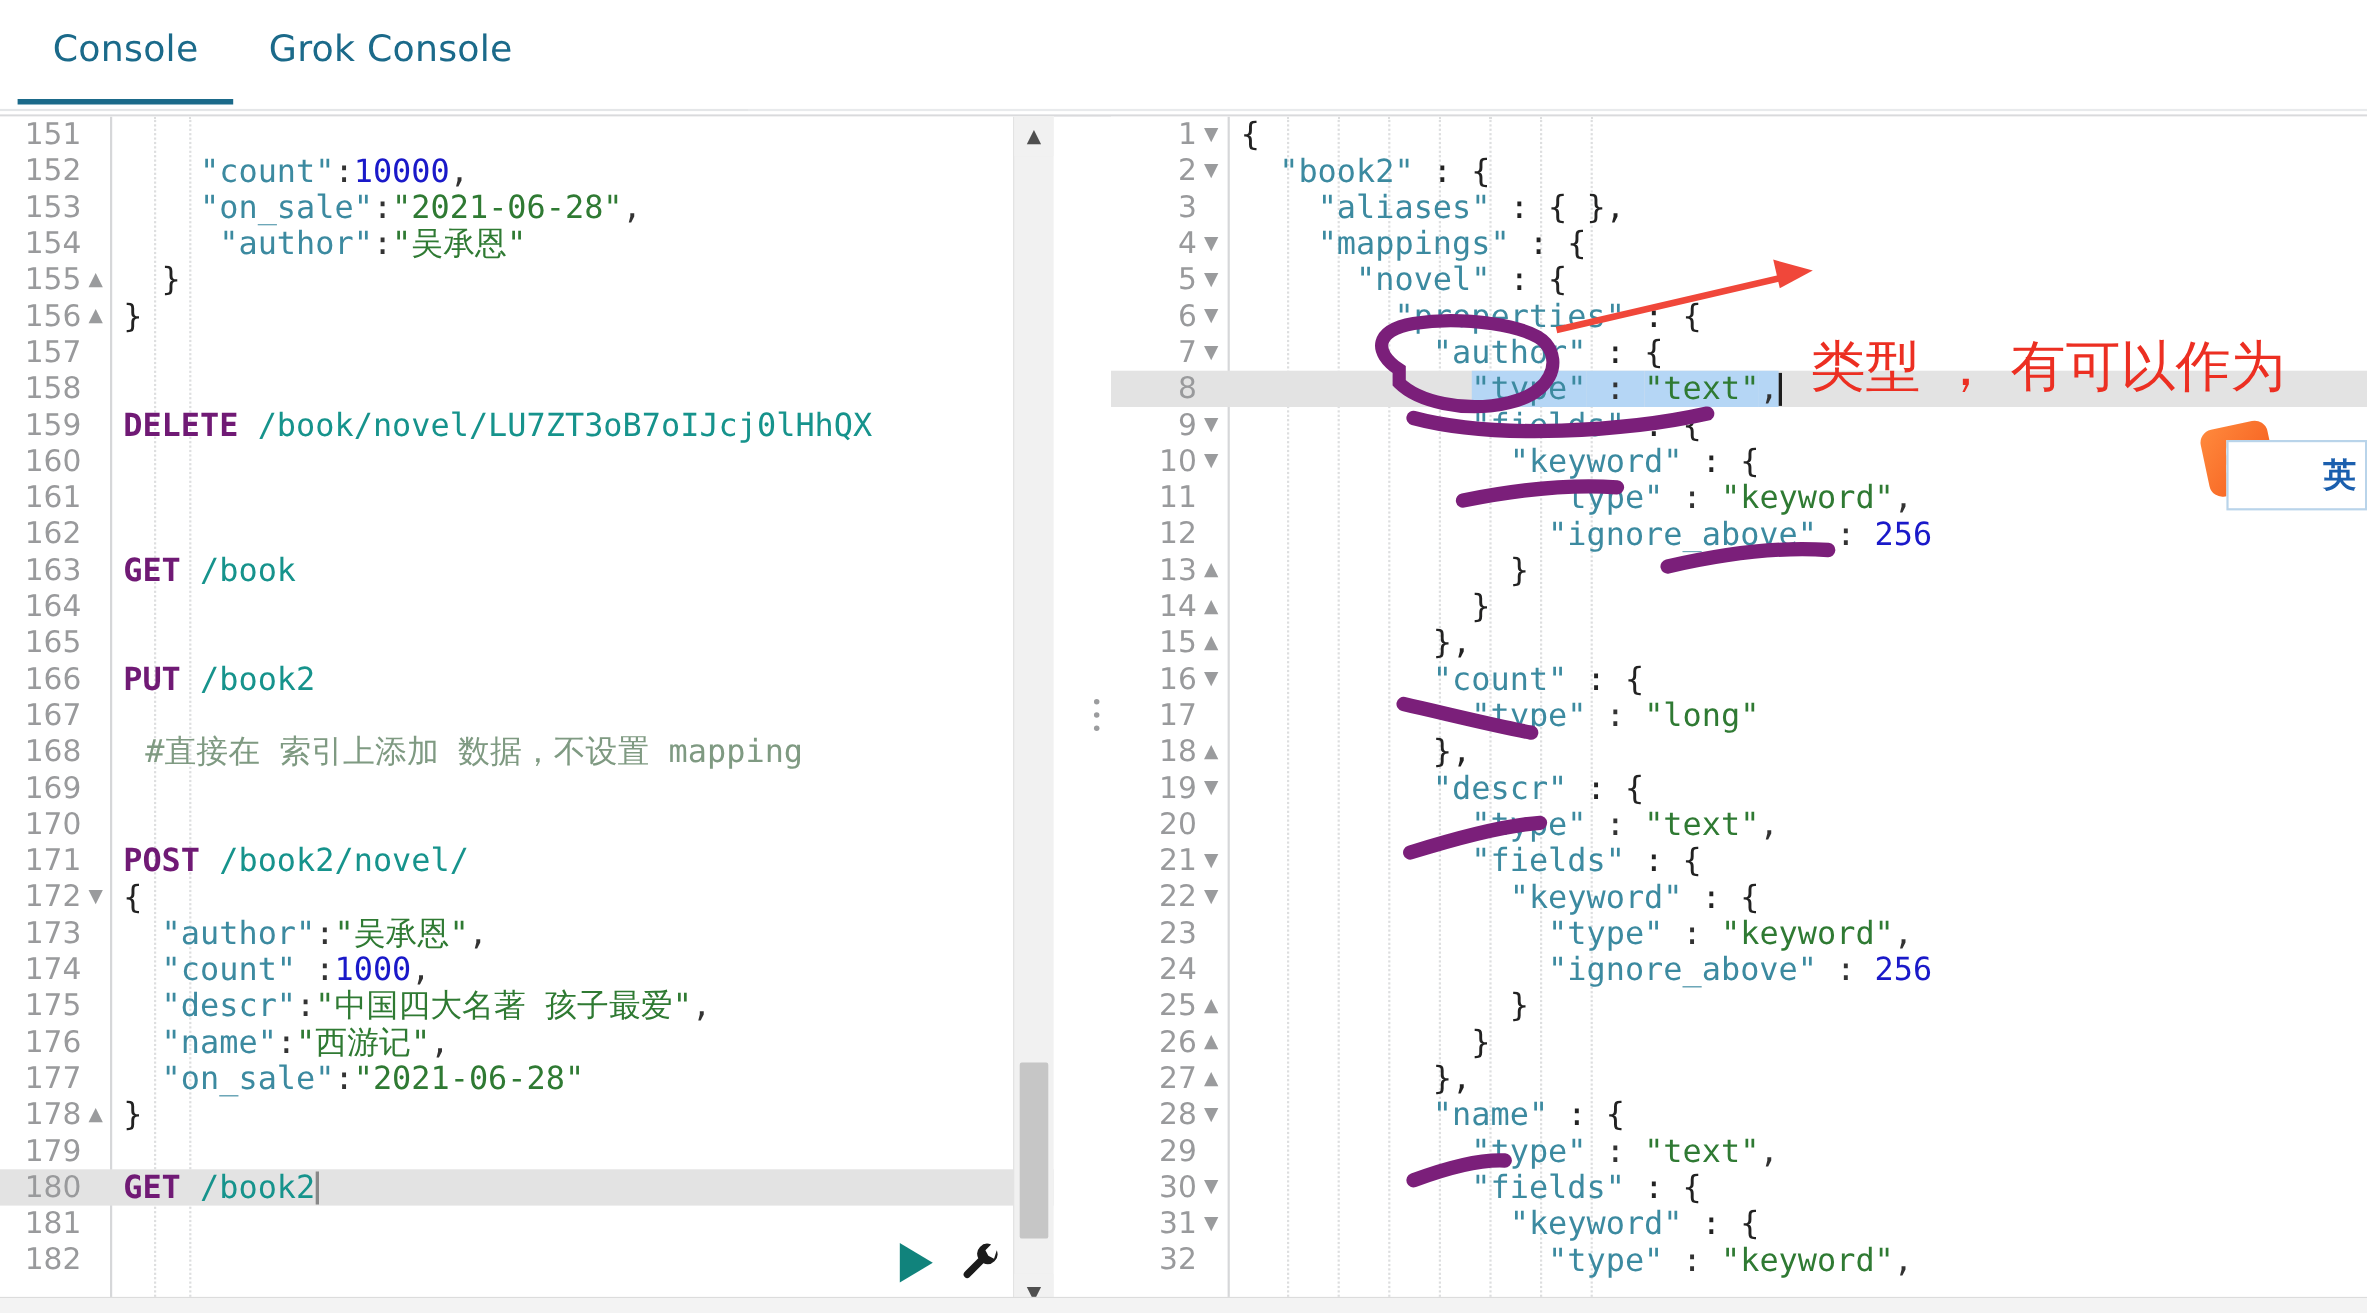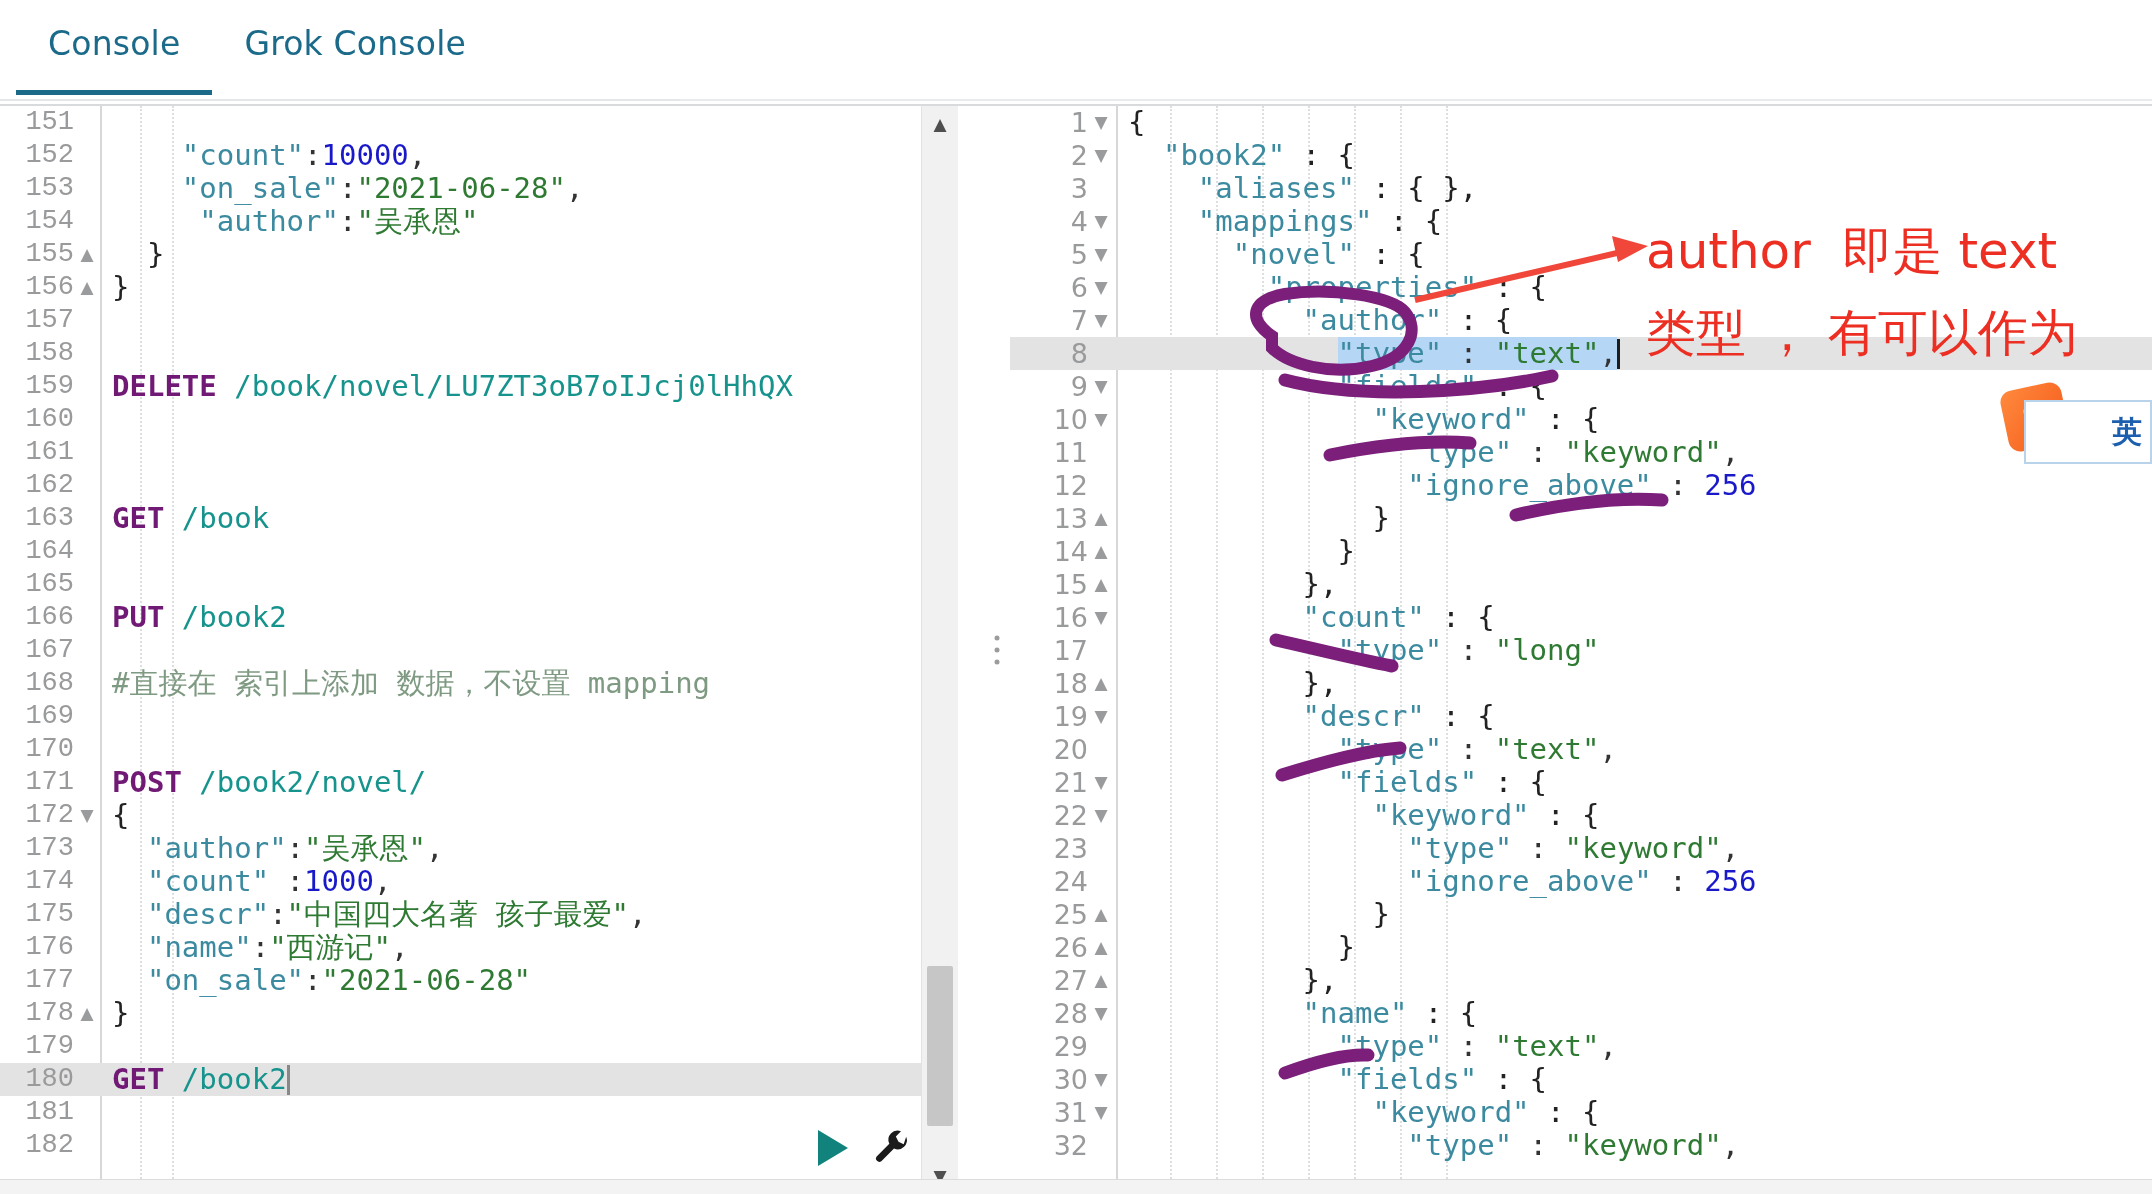--- a/index.html
+++ b/index.html
@@ -52,25 +52,25 @@
   .txt{flex:1 1 auto;padding-left:10px;overflow:hidden;}
 
   
   .k-method{color:#701a75;font-weight:700;}
   .k-url{color:#16938c;}
   .k-key{color:#3c8aa0;}
   .k-str{color:#2f7a33;}
   .k-num{color:#1a19c9;}
   .k-punct{color:#333;}
   .k-brace{color:#222;}
-  .k-comment{color:#7f9a82;}
+  .k-comment{color:#7f9a82;margin-left:20px;}
   .k-plain{color:#333;}
 
   
-  .pane-left .ln{width:74px;padding-right:0;font-family:Liberation Mono, monospace;}
+  .pane-left .ln{width:74px;padding-right:0;}
   .pane-left .txt{padding-left:12px;}
   .left-rule{position:absolute;left:100px;top:0;bottom:0;width:2px;background:#d6d7d9;}
   .left-indent{position:absolute;top:0;bottom:0;width:0;border-left:2px dotted #dddedf;}
 
   
   .pane-right .ln{width:78px;}
   .pane-right .txt{padding-left:14px;}
   .right-rule{position:absolute;left:106px;top:0;bottom:0;width:2px;background:#d6d7d9;}
   .sel{background:#b5d6f5;}
   .caret{display:inline-block;width:3px;height:30px;background:#1d1d1d;vertical-align:-6px;}
@@ -189,21 +189,20 @@
     <g stroke="#7b1f7a" stroke-width="13" stroke-linecap="round" fill="none">
       <path d="M1285,380 C1360,400 1480,392 1552,376"></path>
       <path d="M1330,455 C1380,445 1430,440 1470,443"></path>
       <path d="M1516,515 C1568,503 1620,497 1662,500"></path>
       <path d="M1276,640 C1320,650 1360,660 1392,666"></path>
       <path d="M1282,775 C1330,760 1370,750 1400,748"></path>
       <path d="M1285,1073 C1320,1060 1348,1054 1368,1055"></path>
     </g>
   </svg>
 
-  <div class="ann-text" id="ann1" style="left:1646px;top:218px;">author  即是 text</div>
   <div class="ann-text" id="ann2" style="left:1646px;top:300px;">类型 ， 有可以作为</div>
 
   <div class="ime-logo">
     <span>S</span>
   </div>
   <div class="ime">
     <span class="cn">英</span>
   </div>
 
 </div>

